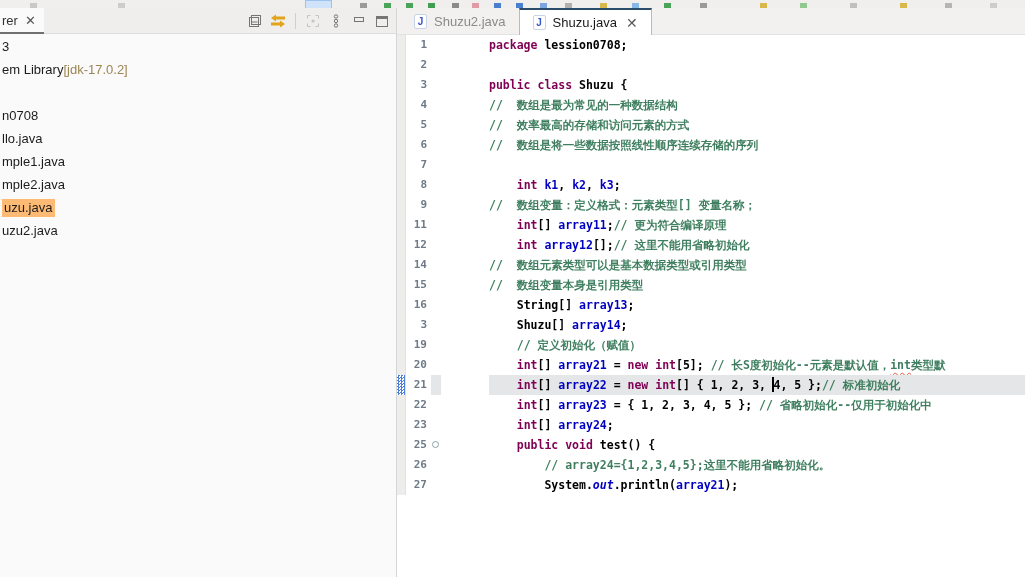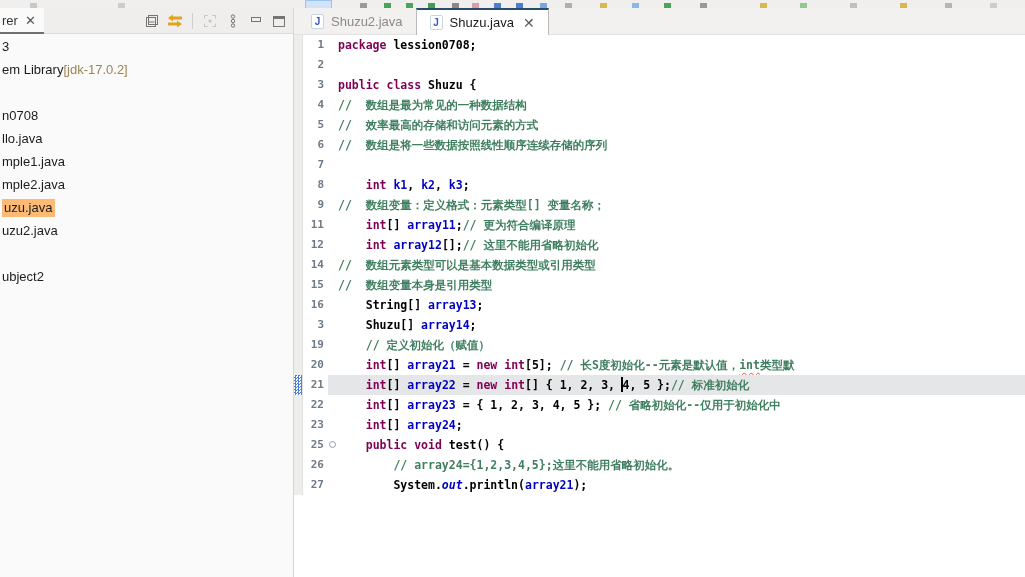--- a/index.html
+++ b/index.html
@@ -9,21 +9,21 @@
 
   
   .sliver { position:relative; height:8px; background:#f0efed; }
   .sliver i { position:absolute; bottom:0; width:7px; height:5px; display:block; }
   .sliver .hoverblue { position:absolute; left:305px; top:0; width:27px; height:8px;
                        background:#cfe4fa; border:1px solid #9cc3ee; border-bottom:none; }
 
   .main { display:flex; height:569px; }
 
   
-  .explorer { width:293px; background:#fafafa; display:flex; flex-direction:column; }
+  .explorer { width:396px; background:#fafafa; display:flex; flex-direction:column; }
   .vtabbar { position:relative; height:26px; background:#efeeed; border-bottom:1px solid #dcdcdc;
              display:flex; align-items:center; flex:0 0 26px; }
   .vtab { height:26px; background:#fafafa; border-bottom:2px solid #6f6f6f; margin-bottom:-1px;
           display:flex; align-items:center; padding:0 8px 0 2px; gap:7px; }
   .vtab-label { font-size:13px; color:#333; }
   .vtab-close { font-size:13px; color:#555; cursor:pointer; }
   .vtoolbar { position:absolute; right:6px; top:0; height:26px; display:flex; align-items:center; gap:7px; }
   .vtoolbar .sep { width:1px; height:16px; background:#cfcfcf; margin:0 2px; }
   .vtoolbar span { display:inline-flex; width:16px; height:16px; align-items:center; justify-content:center; }
   .tree { flex:1; padding-top:1px; }
@@ -47,21 +47,21 @@
   .editor { flex:1; background:#ffffff; overflow:hidden;
             font-family:"DejaVu Sans Mono", monospace; font-size:11.5px; font-weight:700; }
   .cl { display:flex; height:20px; line-height:20px; }
   .cl .m { flex:0 0 9px; background:#ededec; border-right:1px solid #e2e2e2; }
   .cl .m.mk { background:conic-gradient(#4c7fd6 25%, #ffffff 0 50%, #4c7fd6 0 75%, #ffffff 0) 0 0/3px 3px; }
   .cl .num { flex:0 0 25px; text-align:right; padding-right:4px; color:#6e7a87;
              font-size:11px; font-weight:700; }
   .cl .fold { flex:0 0 10px; position:relative; }
   .cl .fold .dot { position:absolute; left:1px; top:6px; width:7px; height:7px;
                    border:1px solid #8fa0a8; border-radius:50%; background:#fff; }
-  .cl .code { flex:1; white-space:pre; tab-size:4; color:#000; min-width:0; }
+  .cl .code { flex:1; white-space:pre; tab-size:4; color:#000; min-width:0;margin-left:48px; }
   .cl.cur .fold, .cl.cur .code { background:#e4e6e7; }
 
   .tk-k { color:#7f0055; }
   .tk-p { color:#000000; }
   .tk-f { color:#0000c0; }
   .tk-s { color:#0000c0; font-style:italic; }
   .tk-c { color:#3f7f5f; }
   .tk-cr { color:#3f7f5f; text-decoration:underline wavy #e8553f 1px; text-underline-offset:3px; }
   .caret { display:inline-block; width:1.5px; height:15px; background:#000;
            vertical-align:-3px; margin:0 -0.5px; }
@@ -169,23 +169,20 @@
           <div class="trow">
             <span class="tlabel">mple2.java</span>
           </div>
           <div class="trow">
             <span class="tlabel sel">uzu.java</span>
           </div>
           <div class="trow">
             <span class="tlabel">uzu2.java</span>
           </div>
           <div class="trow"></div>
-          <div class="trow">
-            <span class="tlabel">ubject2</span>
-          </div>
         </div>
     </aside>
 
     <section class="editor-col">
       <div class="etabbar">
           <div class="etab">
             <span class="jicon">J</span>
             <span class="etab-label">Shuzu2.java</span>
           </div>
           <div class="etab active">

